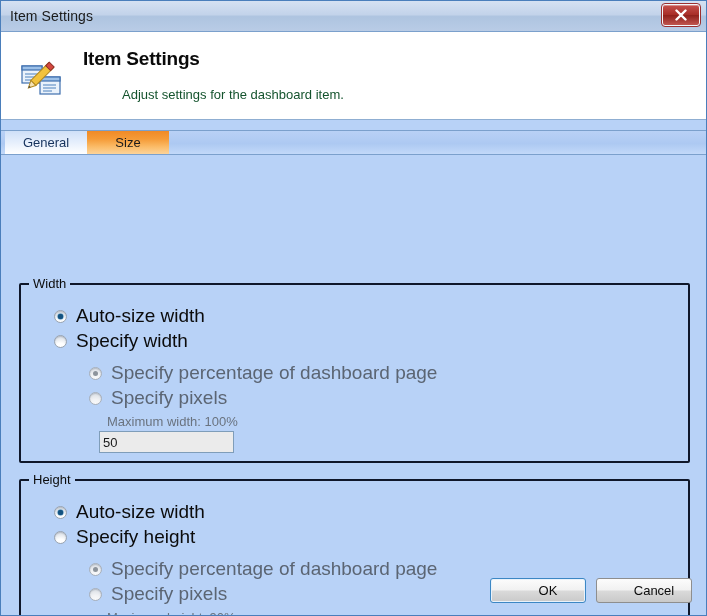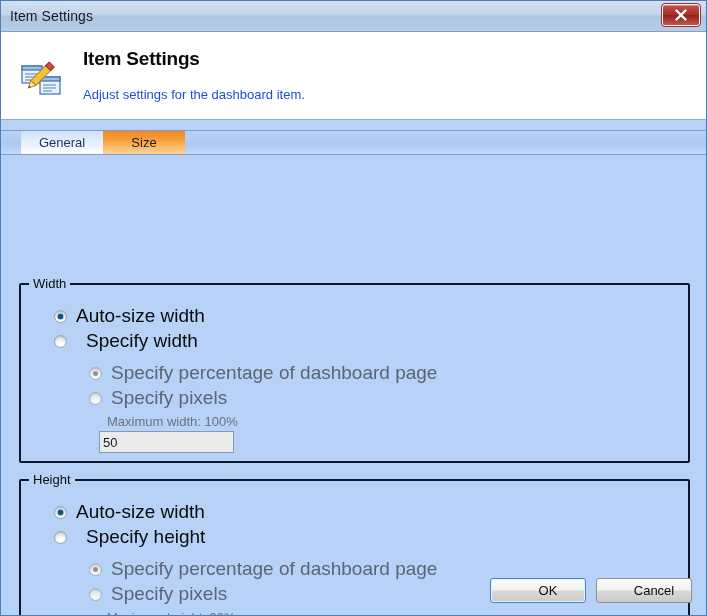--- a/index.html
+++ b/index.html
@@ -89,21 +89,22 @@
   .header-title {
     font-size: 19px;
     font-weight: bold;
     color: #0a0a0a;
     line-height: 22px;
     letter-spacing: -0.2px;
   }
   .header-sub {
     margin-top: 17px;
     font-size: 13px;
-    color: #1d4ed8;
+    color: #14532d;
+    margin-left: 39px;
   }
 
   
   .body {
     flex: 1 1 auto;
     position: relative;
     background: #b8d2f7;
     padding: 0;
   }
 
@@ -112,21 +113,21 @@
     position: absolute;
     left: 0;
     right: 0;
     top: 10px;
     height: 25px;
     background: linear-gradient(to bottom, #b9d1f6 0%, #adc9f2 55%, #c2d9f9 100%);
     border-top: 1px solid #7ba0cc;
     border-bottom: 1px solid #7ba0cc;
     display: flex;
     align-items: stretch;
-    padding-left: 20px;
+    padding-left: 4px;
     box-sizing: border-box;
   }
   .tab {
     min-width: 82px;
     padding: 0 14px;
     display: flex;
     align-items: center;
     justify-content: center;
     font-size: 13px;
     color: #16325c;
@@ -230,21 +231,21 @@
     background: #ebebeb;
     color: #1a1a1a;
     font-family: "Liberation Sans", sans-serif;
     font-size: 13px;
     padding: 0 3px;
     line-height: 20px;
   }
 
   
   .r1 { top: 20px; }
-  .r2 { top: 45px; gap: 10px; }
+  .r2 { top: 45px; }
   .r3 { top: 77px; }
   .r4 { top: 102px; }
   .lbl { top: 129px; }
   .inp { top: 146px; }
 
   
   .footer {
     position: absolute;
     right: 14px;
     bottom: 12px;

